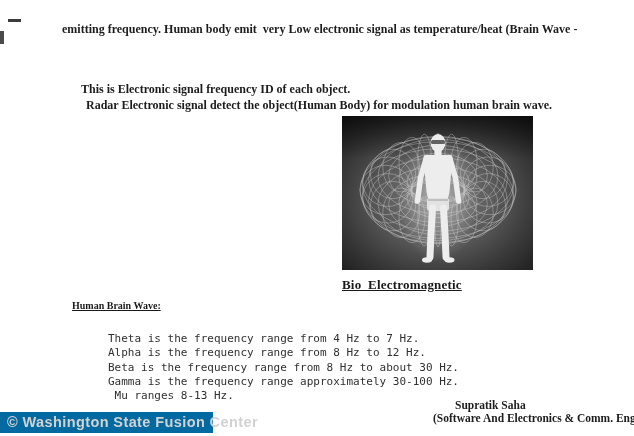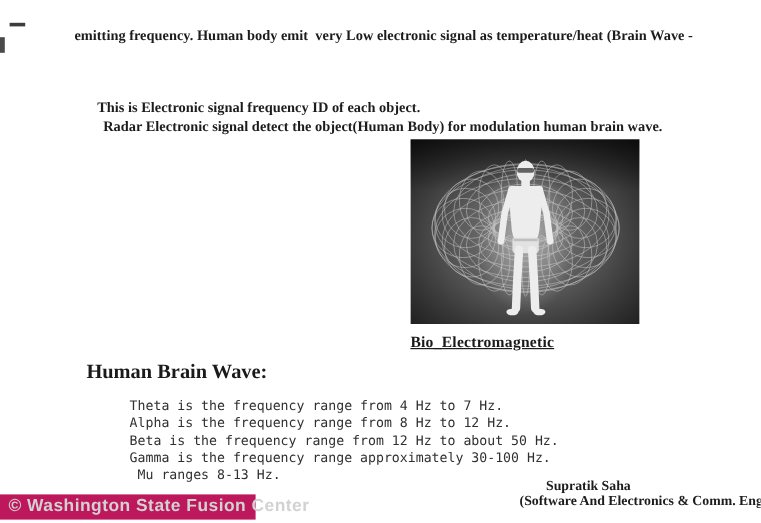--- a/index.html
+++ b/index.html
@@ -14,29 +14,29 @@
   #intro-l3{left:62px;top:37px;}
   
   #note-l1{left:75px;top:65px;}
   #note-l2{left:81px;top:81px;}
   #note-l3{left:86px;top:97px;}
   
   #figure-box{position:absolute;left:342px;top:116px;width:191px;height:154px;}
   #figure-caption{position:absolute;left:342px;top:277px;width:191px;
       font-weight:bold;font-size:13px;text-decoration:underline;letter-spacing:0.2px;}
   
-  #bw-heading{left:72px;top:300px;font-size:17px;font-weight:bold;}
+  #bw-heading{left:72px;top:300px;font-size:10px;font-weight:bold;text-decoration:underline;}
   .mono{font-family:"DejaVu Sans Mono","Liberation Mono",monospace;font-size:11px;line-height:14.4px;color:#303030;}
   #bw-l0{left:108px;top:318px;} #bw-l1{left:108px;top:332px;} #bw-l2{left:108px;top:346px;}
   #bw-l3{left:108px;top:361px;} #bw-l4{left:108px;top:375px;} #bw-l5{left:108px;top:389px;}
   
   .attr{font-size:11.5px;font-weight:bold;line-height:13.5px;}
   #attr-l1{left:430px;top:399px;margin-left:25px;} #attr-l2{left:433px;top:412px;}
   
-  #watermark-band{position:absolute;left:0;top:412px;width:213px;height:21px;background:#be185d;text-align:right;}
+  #watermark-band{position:absolute;left:0;top:412px;width:213px;height:21px;background:#0369a1;text-align:right;}
   #watermark-text{position:absolute;left:7px;top:2px;font-family:"Liberation Sans",sans-serif;
       font-weight:bold;font-size:14.5px;color:#d2d2d2;letter-spacing:0.4px;white-space:pre;}
   
   .artifact{position:absolute;}
   #artifact-1{left:8px;top:19px;width:13px;height:3px;background:#3c3c3c;}
   #artifact-2{left:0;top:31px;width:4px;height:13px;background:#4a4a4a;}
 </style>
 </head>
 <body>
 
@@ -123,21 +123,21 @@
         <ellipse cx="85" cy="144" rx="5" ry="2.8"></ellipse>
         <ellipse cx="107.5" cy="144" rx="5" ry="2.8"></ellipse>
       </g>
     </svg>
   </div>
   <div id="figure-caption">Bio_Electromagnetic</div>
 
   <div class="line" id="bw-heading">Human Brain Wave:</div>
   <div class="line mono" id="bw-l1">Theta is the frequency range from 4 Hz to 7 Hz.</div>
   <div class="line mono" id="bw-l2">Alpha is the frequency range from 8 Hz to 12 Hz.</div>
-  <div class="line mono" id="bw-l3">Beta is the frequency range from 12 Hz to about 50 Hz.</div>
+  <div class="line mono" id="bw-l3">Beta is the frequency range from 8 Hz to about 30 Hz.</div>
   <div class="line mono" id="bw-l4">Gamma is the frequency range approximately 30-100 Hz.</div>
   <div class="line mono" id="bw-l5"> Mu ranges 8-13 Hz.</div>
 
   <div class="line serif-bold attr" id="attr-l1">Supratik Saha</div>
   <div class="line serif-bold attr" id="attr-l2">(Software And Electronics &amp; Comm. Engg.)</div>
 
   <div id="watermark-band">
     <div id="watermark-text">© Washington State Fusion Center</div>
   </div>
 

